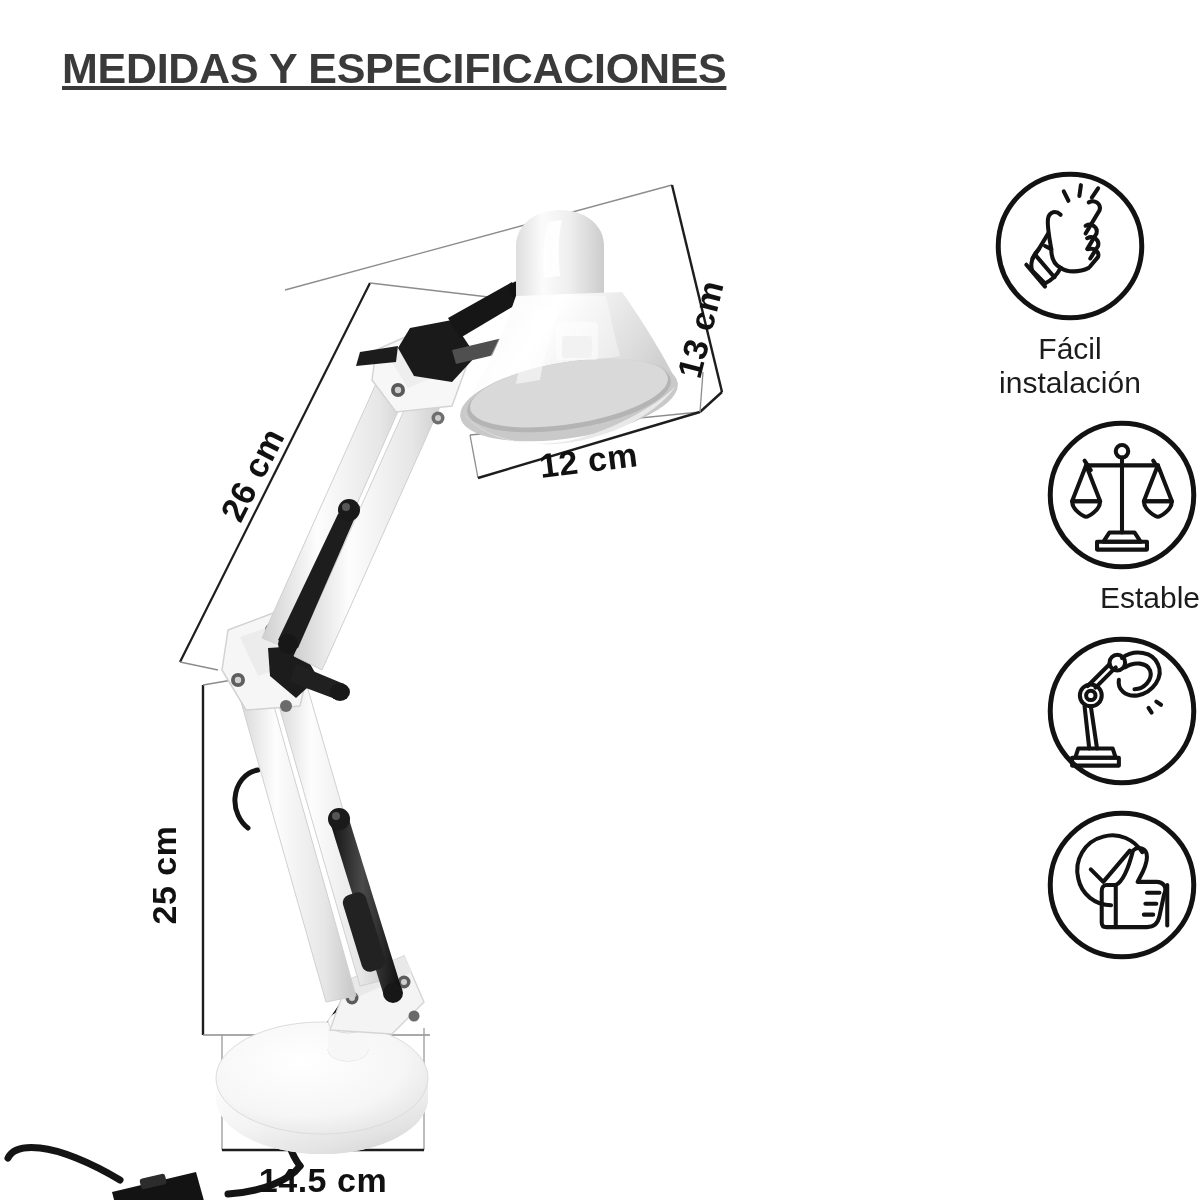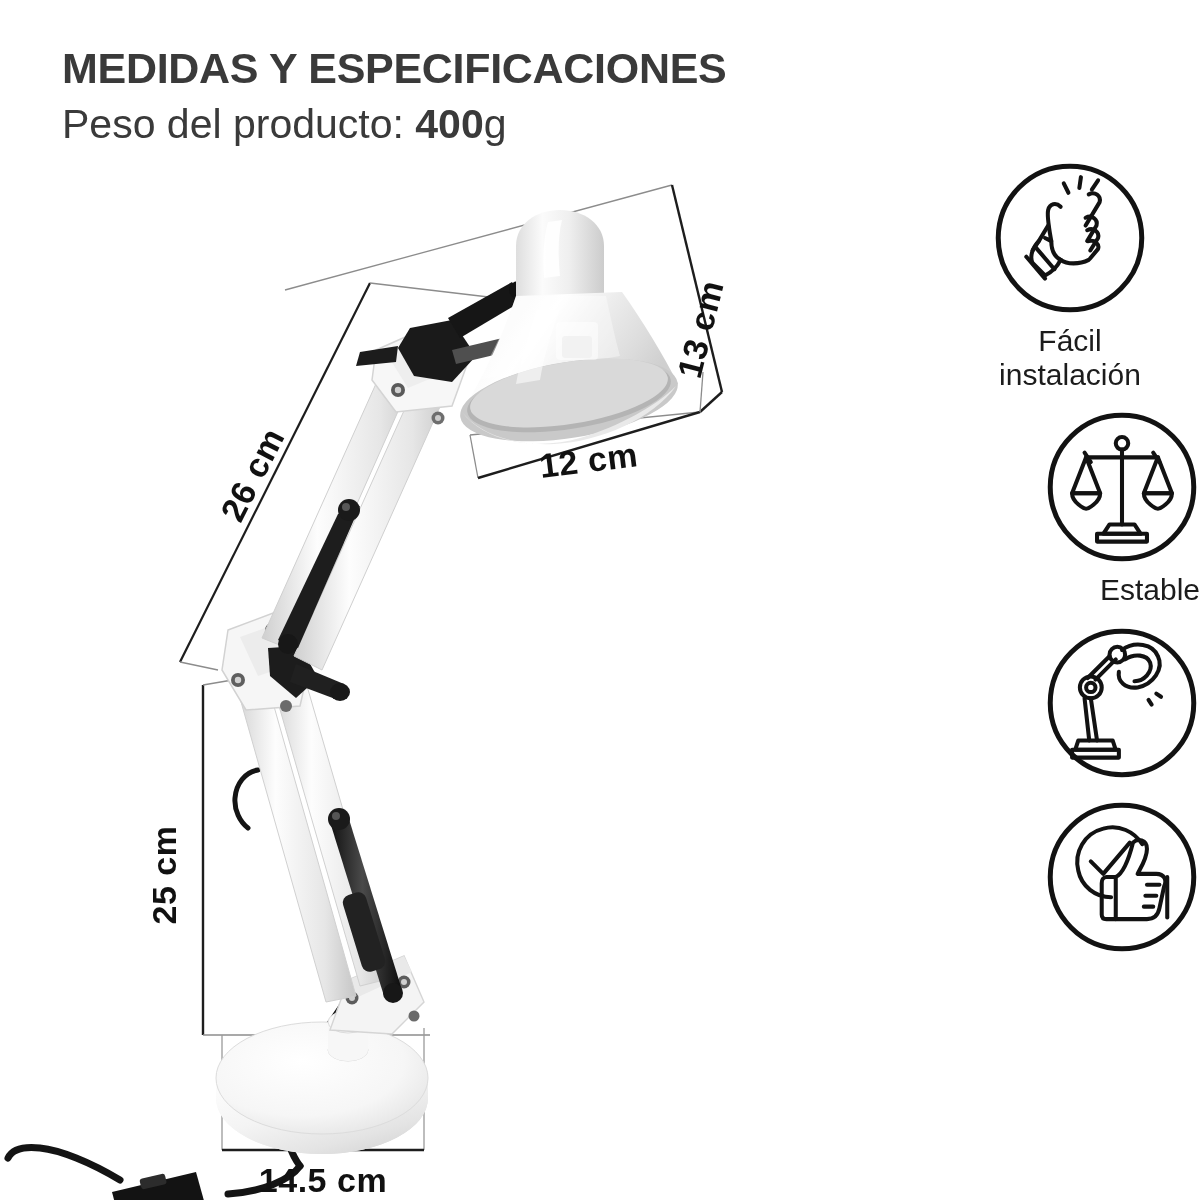--- a/index.html
+++ b/index.html
@@ -17,20 +17,21 @@
     color: #3a3a3a;
     -webkit-font-smoothing: antialiased;
   }
 
   
   .header {
     position: absolute;
     left: 62px;
     top: 46px;
     width: 800px;
+    text-decoration: underline;
   }
   .title {
     font-size: 43px;
     font-weight: 700;
     letter-spacing: -0.3px;
     color: #3a3a3a;
     line-height: 1.05;
     margin: 0;
     white-space: nowrap;
   }
@@ -65,21 +66,21 @@
     font-size: 34px;
     font-weight: 700;
     fill: #111111;
     letter-spacing: 0.5px;
   }
 
   
   .features {
     position: absolute;
     right: 0;
-    top: 160px;
+    top: 168px;
     width: 260px;
     display: flex;
     flex-direction: column;
     align-items: center;
   }
   .feature {
     width: 260px;
     display: flex;
     flex-direction: column;
     align-items: center;
@@ -101,21 +102,20 @@
     color: #1c1c1c;
     text-align: center;
     white-space: pre-line;
   }
 </style>
 </head>
 <body>
 
 <div class="header">
   <h1 class="title">MEDIDAS Y ESPECIFICACIONES</h1>
-  <p class="subtitle"><span>Peso del producto: </span><span class="weight-value">400</span><span>g</span></p>
 </div>
 
 <div class="diagram">
 <svg viewBox="0 0 930 1050" xmlns="http://www.w3.org/2000/svg">
   <defs>
     <linearGradient id="shadeGrad" x1="0" y1="0" x2="1" y2="0.4">
       <stop offset="0%" stop-color="#e2e2e2"></stop>
       <stop offset="18%" stop-color="#f7f7f7"></stop>
       <stop offset="42%" stop-color="#ffffff"></stop>
       <stop offset="62%" stop-color="#ededed"></stop>

